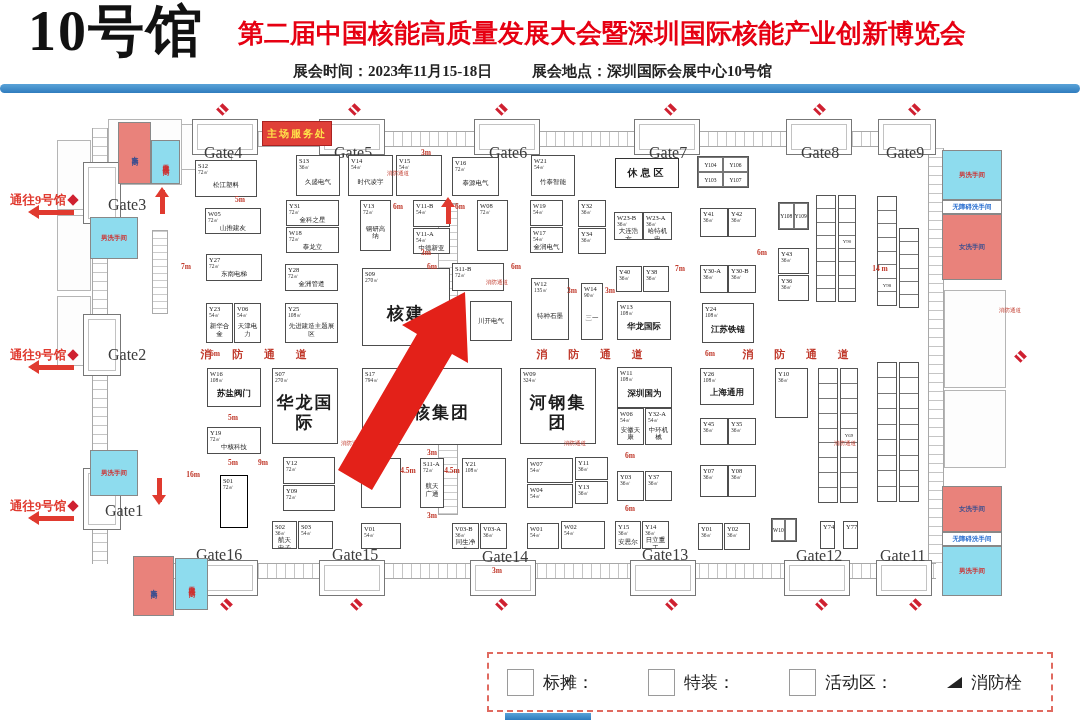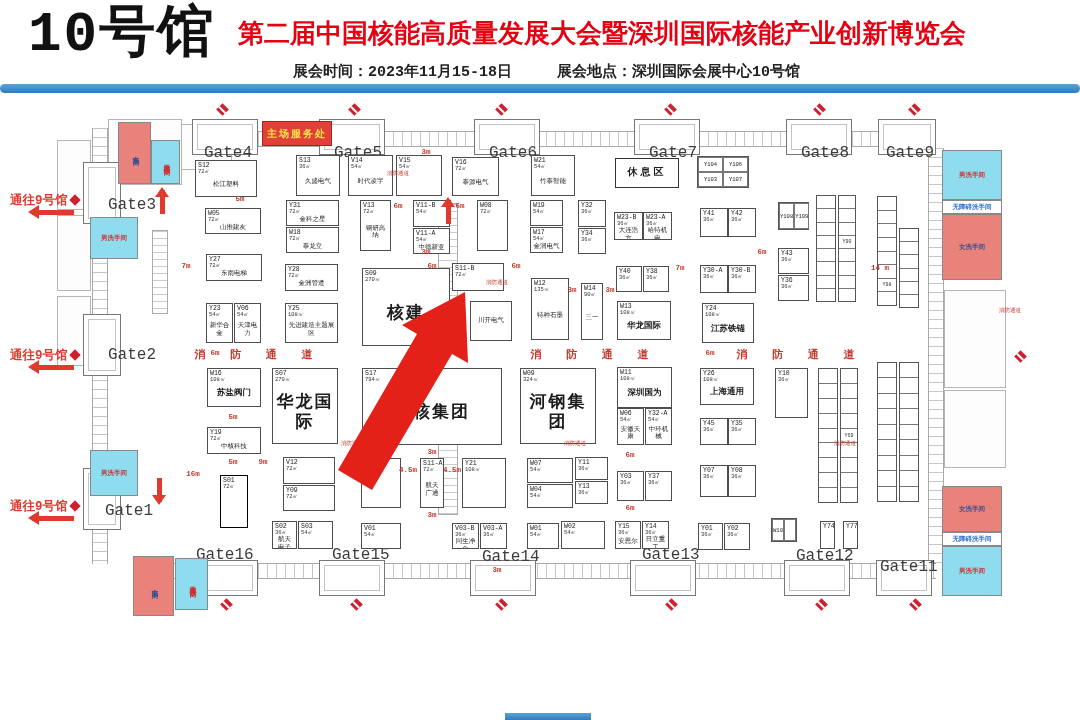--- a/index.html
+++ b/index.html
@@ -1,17 +1,17 @@
 <!DOCTYPE html>
 <html><head>
 <meta charset="utf-8">
 <style>
   html,body{margin:0;padding:0;background:#fff;}
   #stage{position:relative;width:1080px;height:720px;background:#fff;overflow:hidden;
-         font-family:Liberation Mono, monospace;}
+         font-family:Liberation Serif, serif;}
   
   .hall-no{position:absolute;left:28px;top:-6px;font-size:56px;font-weight:bold;color:#111;letter-spacing:2px;}
   .expo-title{position:absolute;left:238px;top:16px;width:800px;font-size:26px;font-weight:bold;color:#e60012;}
   .expo-meta{position:absolute;left:293px;top:62px;font-size:15px;font-weight:bold;color:#222;}
   .expo-meta span{margin-right:36px;}
   .blue-bar{position:absolute;left:0px;top:84px;width:1080px;height:9px;border-radius:5px;
             background:linear-gradient(180deg,#5aa3d8,#2f7cbe);}
   .blue-bar2{position:absolute;background:linear-gradient(180deg,#5aa3d8,#2f7cbe);}
   
   .wall{position:absolute;background:
@@ -124,21 +124,21 @@
       <div class="gate" style="left: 196px; top: 546px; position: absolute;">Gate16</div>
       <div class="gmod" style="left: 319px; top: 560px; width: 66px; height: 36px; position: absolute;"></div>
       <div class="gate" style="left: 332px; top: 546px; position: absolute;">Gate15</div>
       <div class="gmod" style="left: 470px; top: 560px; width: 66px; height: 36px; position: absolute;"></div>
       <div class="gate" style="left: 482px; top: 548px; position: absolute;">Gate14</div>
       <div class="gmod" style="left: 630px; top: 560px; width: 66px; height: 36px; position: absolute;"></div>
       <div class="gate" style="left: 642px; top: 546px; position: absolute;">Gate13</div>
       <div class="gmod" style="left: 784px; top: 560px; width: 66px; height: 36px; position: absolute;"></div>
       <div class="gate" style="left: 796px; top: 547px; position: absolute;">Gate12</div>
       <div class="gmod" style="left: 876px; top: 560px; width: 56px; height: 36px; position: absolute;"></div>
-      <div class="gate" style="left: 880px; top: 547px; position: absolute; margin-top: 11px;">Gate11</div>
+      <div class="gate" style="left: 880px; top: 547px; position: absolute;">Gate11</div>
       <div class="svc" style="left: 262px; top: 121px; width: 68px; height: 23px; position: absolute;">
         <span>主场服务处</span>
       </div>
       <div class="rr red vert" style="left: 118px; top: 122px; width: 33px; height: 62px; position: absolute;">
         <span style="color: rgb(61, 79, 143);">女洗手间</span>
       </div>
       <div class="rr blue vert" style="left: 151px; top: 140px; width: 29px; height: 44px; position: absolute;">
         <span style="color: rgb(204, 51, 51);">无障碍洗手间</span>
       </div>
       <div class="rr blue" style="left: 90px; top: 217px; width: 48px; height: 42px; position: absolute;">
@@ -721,13 +721,31 @@
       <div class="varrow up" style="left: 160px; top: 190px; position: absolute;"></div>
       <div class="varrow up" style="left: 446px; top: 200px; position: absolute;"></div>
       <div class="varrow down" style="left: 157px; top: 478px; position: absolute;"></div>
       <div class="blue-bar2" style="left: 505px; top: 713px; width: 86px; height: 7px; position: absolute;"></div>
     </div>
 
   <svg class="overlay" width="1080" height="720">
     <polygon id="bigArrow" points="465,292 402,325 417,334 338,470 372,490 452,354 468,363" fill="#e32119"></polygon>
   </svg>
 
+  <div class="legend">
+    <div class="item">
+      <div class="sq"></div>
+      <div class="lbl">标摊：</div>
+    </div>
+    <div class="item">
+      <div class="sq"></div>
+      <div class="lbl">特装：</div>
+    </div>
+    <div class="item">
+      <div class="sq"></div>
+      <div class="lbl">活动区：</div>
+    </div>
+    <div class="item">
+      <div class="tri"></div>
+      <div class="lbl">消防栓</div>
+    </div>
+  </div>
 </div>
 
 </body></html>

